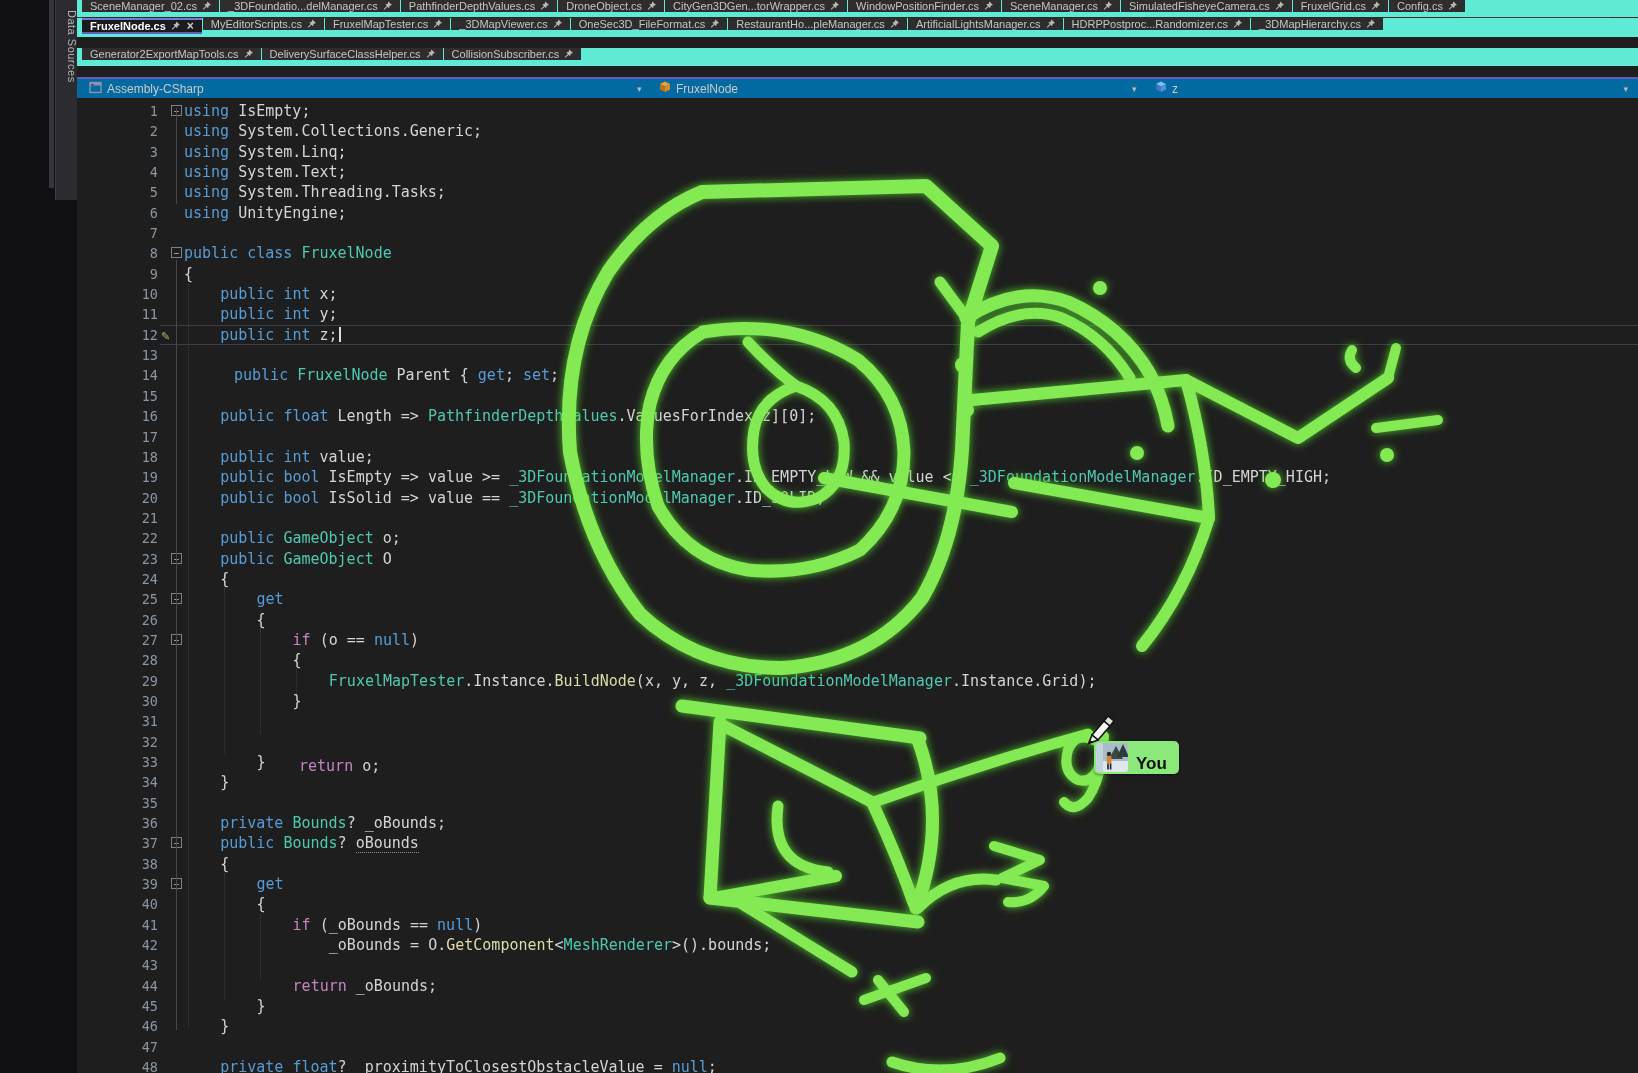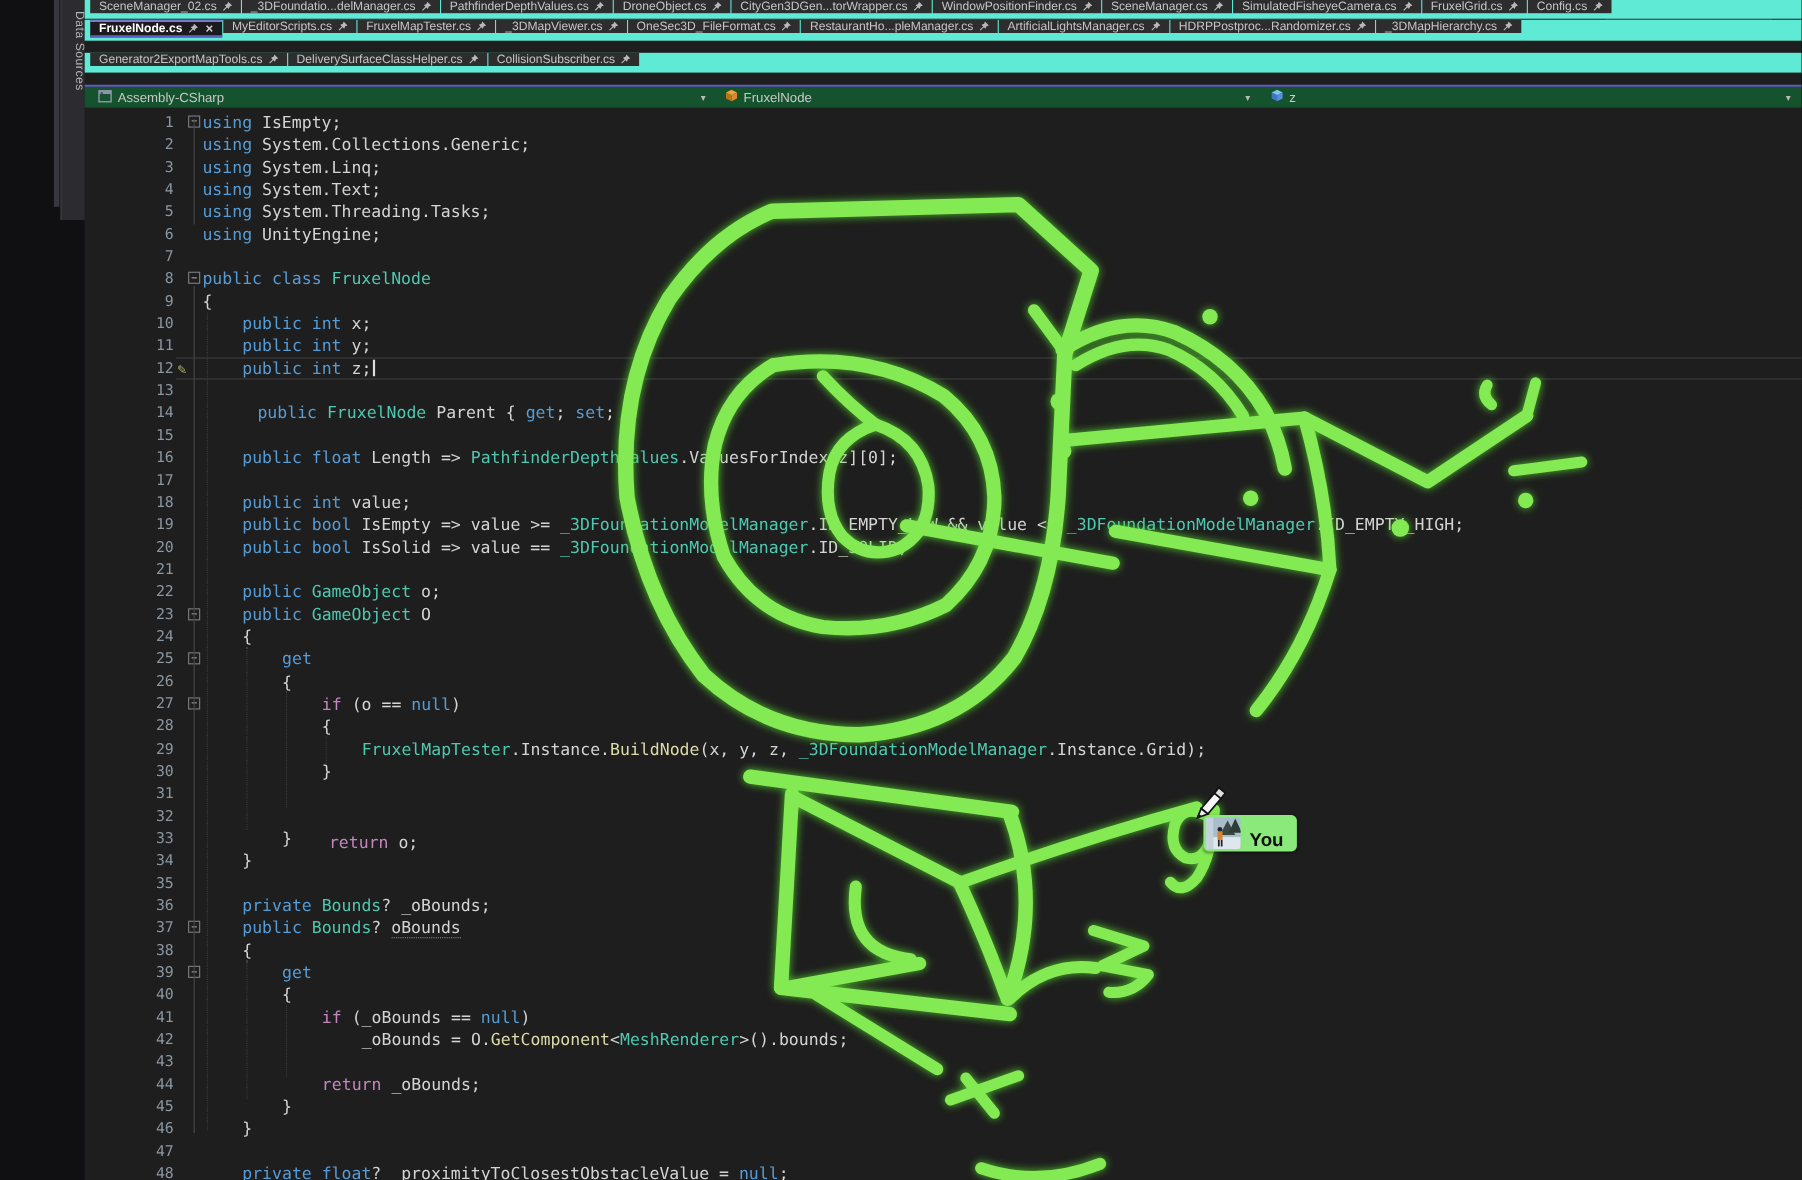--- a/index.html
+++ b/index.html
@@ -25,21 +25,21 @@
   .tab .x{color:#cfcfcf;font-size:12px;line-height:1;padding-left:2px;}
   .pin{display:inline-block;}
   
   #row4{top:57px;height:20px;background:#29292c;display:flex;}
   #row4 .cell{flex:1;display:flex;align-items:center;justify-content:center;color:#c8c8c8;
        font-size:11.5px;border-right:1px solid #222225;white-space:nowrap;overflow:hidden;}
   #row4 .cell.selected{background:#3a3a3e;color:#ececec;}
   #row4 .overflow{flex:0 0 26px;display:flex;align-items:center;justify-content:center;color:#c0c0c0;font-size:9px;}
   #purple-sep{position:absolute;left:0;top:77px;width:1561px;height:2px;background:#5c5cb8;}
   
-  #crumbbar{position:absolute;left:0;top:79px;width:1561px;height:19px;background:#14532d;
+  #crumbbar{position:absolute;left:0;top:79px;width:1561px;height:19px;background:#0369a1;
             color:#c9c9c9;font-size:12px;}
   .crumb{position:absolute;top:0;height:19px;display:flex;align-items:center;gap:5px;}
   .caret{color:#b9b9b9;font-size:9px;}
   
   #editor{position:absolute;left:0;top:98px;width:1561px;height:975px;background:#1e1e1e;
           font-family:"DejaVu Sans Mono",monospace;font-size:15px;overflow:hidden;padding-top:3px;}
   .cl{position:relative;height:20.35px;line-height:20.35px;white-space:pre;}
   .ln{position:absolute;left:0;top:0;width:81px;text-align:right;color:#8a97a3;font-size:13.5px;}
   .foldbox{position:absolute;left:94px;top:4px;width:11px;height:11px;border:1px solid #7e7e84;
            background:#1e1e1e;color:#c5c5c5;font-size:9px;line-height:10px;text-align:center;box-sizing:border-box;}

